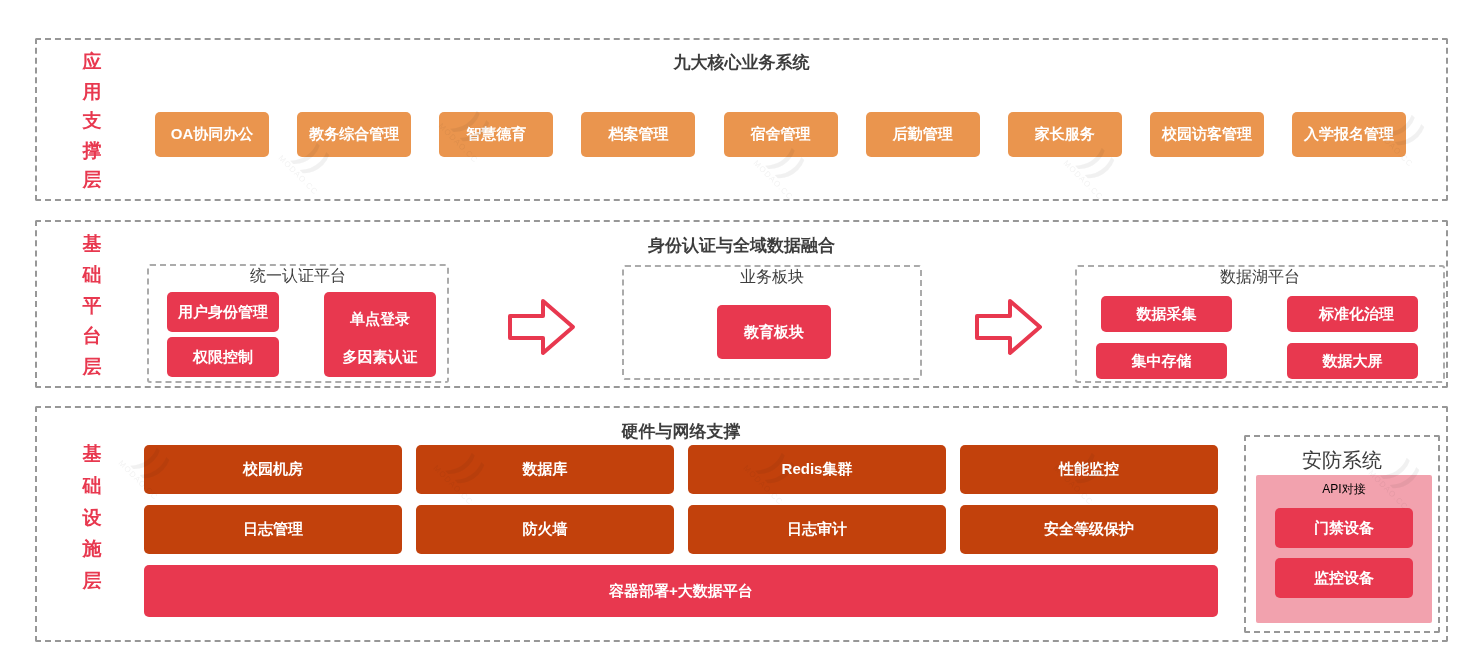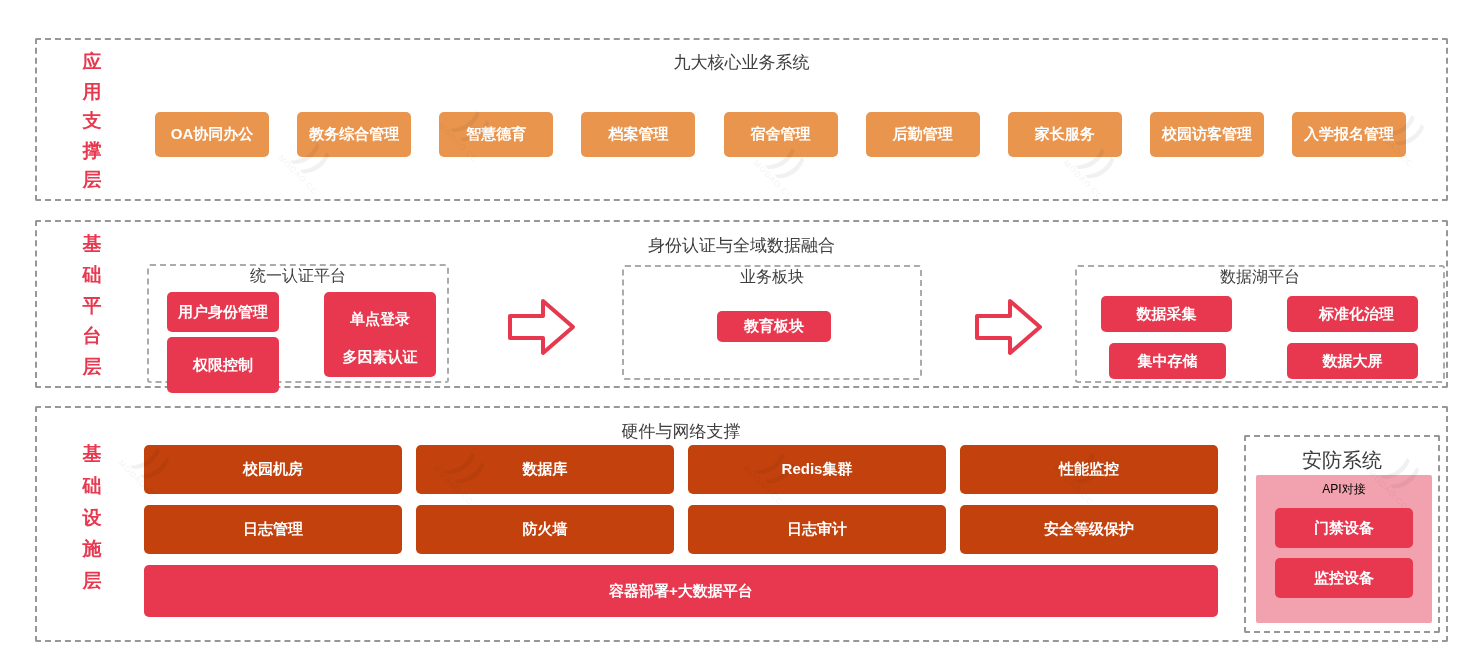--- a/index.html
+++ b/index.html
@@ -3,21 +3,21 @@
 <meta charset="utf-8">
 <style>
   html,body{margin:0;padding:0;}
   body{
     width:1481px;height:669px;position:relative;overflow:hidden;background:#ffffff;
     font-family:"Liberation Sans","DejaVu Sans",sans-serif;color:#3d3d3d;
   }
   .layer{position:absolute;border:2px dashed #979797;border-radius:2px;box-sizing:border-box;background:transparent;}
   .vlabel{position:absolute;left:42px;width:26px;display:flex;flex-direction:column;justify-content:space-between;align-items:center;
     color:#e8384f;font-weight:bold;font-size:19px;line-height:1;}
-  .ltitle{position:absolute;left:0;right:0;text-align:center;font-size:17px;font-weight:normal;color:#3d3d3d;}
+  .ltitle{position:absolute;left:0;right:0;text-align:center;font-size:17px;font-weight:bold;color:#3d3d3d;}
   .btn{display:flex;align-items:center;justify-content:center;color:#fff;font-weight:bold;font-size:15px;border-radius:5px;box-sizing:border-box;text-align:center;}
   .btn-orange{background:#ea954e;width:114px;height:45px;}
   .btn-red{background:#e8384f;position:absolute;}
   .app-row{position:absolute;left:118px;right:40px;top:72px;display:flex;justify-content:space-between;}
   .group{position:absolute;border:2px dashed #ababab;border-radius:3px;box-sizing:border-box;}
   .gtitle{text-align:center;font-size:16px;color:#3d3d3d;font-weight:normal;}
   .arrow{position:absolute;width:70px;height:58px;}
   .grid-row{position:absolute;left:107px;width:1074px;display:flex;gap:14px;}
   .grid-row .btn{flex:1;height:49px;background:#c2410c;}
   .wide-bar{position:absolute;left:107px;width:1074px;height:52px;background:#e8384f;}
@@ -62,42 +62,42 @@
     <span>平</span>
     <span>台</span>
     <span>层</span>
   </div>
   <div class="ltitle" style="top:12px;">身份认证与全域数据融合</div>
 
   <div class="group" style="left:110px;top:42px;width:302px;height:119px;">
     <div class="gtitle">统一认证平台</div>
     <div class="btn btn-red" style="left:18px;top:26px;width:112px;height:40px;">用户身份管理</div>
     <div class="btn btn-red" style="left:175px;top:26px;width:112px;height:54px;">单点登录</div>
-    <div class="btn btn-red" style="left:18px;top:71px;width:112px;height:56px;">权限控制</div>
+    <div class="btn btn-red" style="left:18px;top:71px;width:112px;height:40px;">权限控制</div>
     <div class="btn btn-red" style="left:175px;top:71px;width:112px;height:40px;">多因素认证</div>
   </div>
 
   <svg class="arrow" style="left:470px;top:76px;" viewBox="0 0 70 58">
     <polygon points="3,18 36,18 36,3 66,29 36,55 36,40 3,40" fill="#ffffff" stroke="#e8384f" stroke-width="4" stroke-linejoin="round"></polygon>
   </svg>
 
   <div class="group" style="left:585px;top:43px;width:300px;height:115px;">
     <div class="gtitle">业务板块</div>
-    <div class="btn btn-red" style="left:93px;top:44px;width:114px;height:31px;">教育板块</div>
+    <div class="btn btn-red" style="left:93px;top:38px;width:114px;height:54px;">教育板块</div>
   </div>
 
   <svg class="arrow" style="left:937px;top:76px;" viewBox="0 0 70 58">
     <polygon points="3,18 36,18 36,3 66,29 36,55 36,40 3,40" fill="#ffffff" stroke="#e8384f" stroke-width="4" stroke-linejoin="round"></polygon>
   </svg>
 
   <div class="group" style="left:1038px;top:43px;width:370px;height:118px;">
     <div class="gtitle">数据湖平台</div>
     <div class="btn btn-red" style="left:24px;top:29px;width:131px;height:36px;">数据采集</div>
     <div class="btn btn-red" style="left:210px;top:29px;width:131px;height:36px;padding-left:8px;">标准化治理</div>
-    <div class="btn btn-red" style="left:32px;top:76px;width:117px;height:36px;">集中存储</div>
+    <div class="btn btn-red" style="left:19px;top:76px;width:131px;height:36px;">集中存储</div>
     <div class="btn btn-red" style="left:210px;top:76px;width:131px;height:36px;">数据大屏</div>
   </div>
 </div>
 
 <div class="layer" style="left:35px;top:406px;width:1413px;height:236px;">
   <div class="vlabel" style="top:36px;bottom:50px;">
     <span>基</span>
     <span>础</span>
     <span>设</span>
     <span>施</span>

